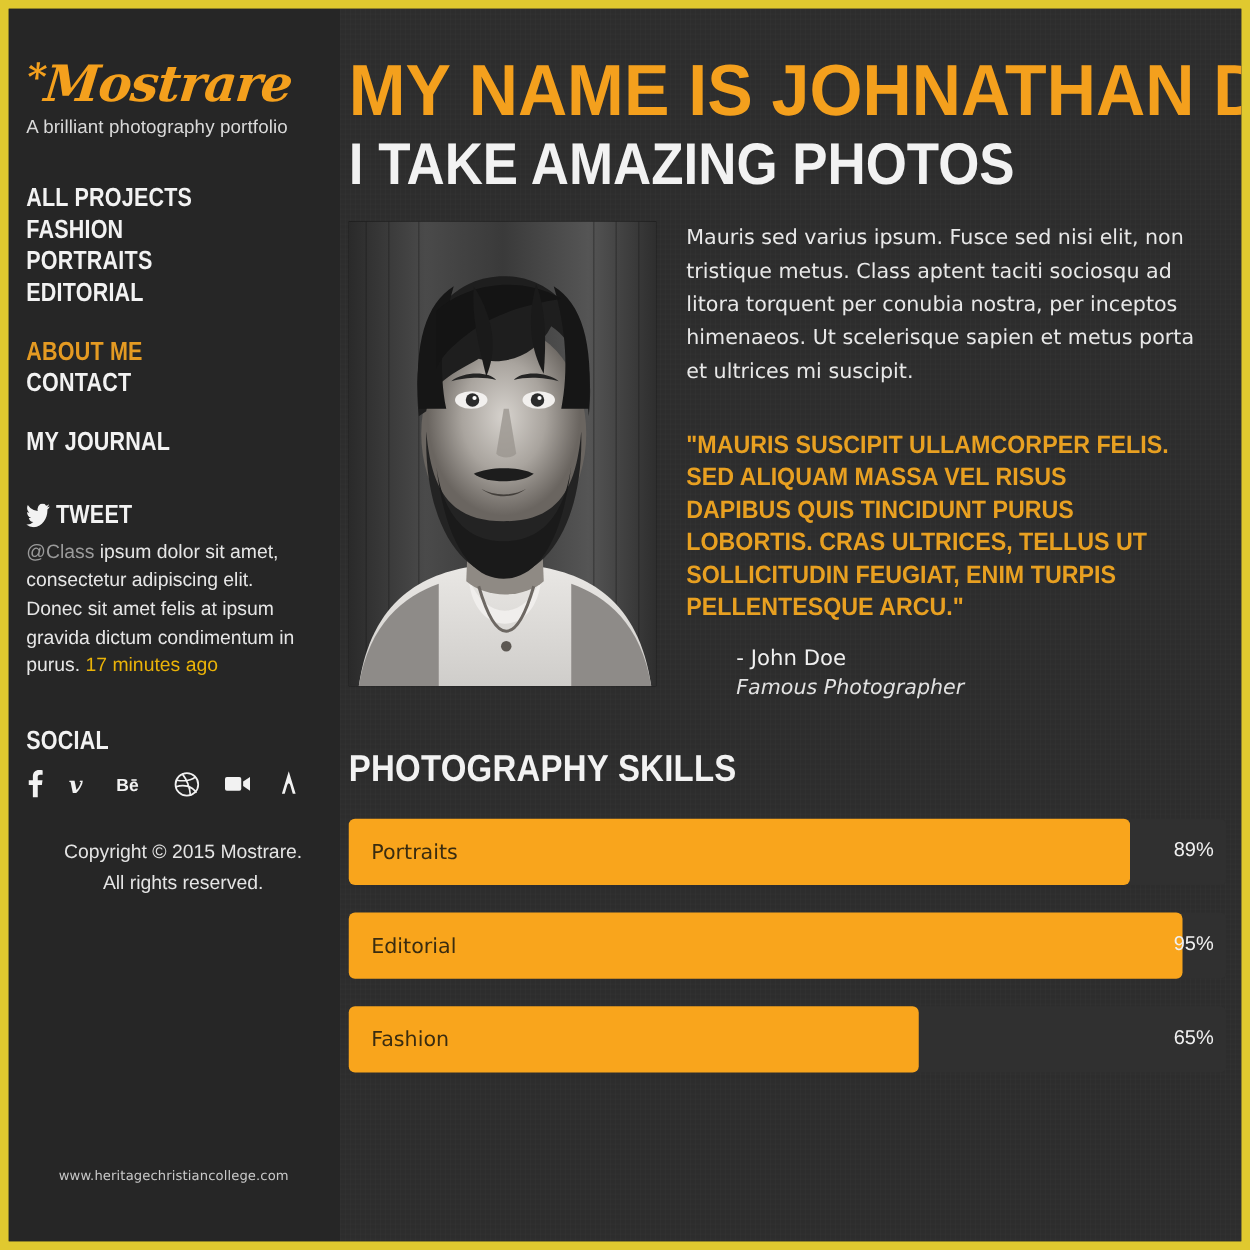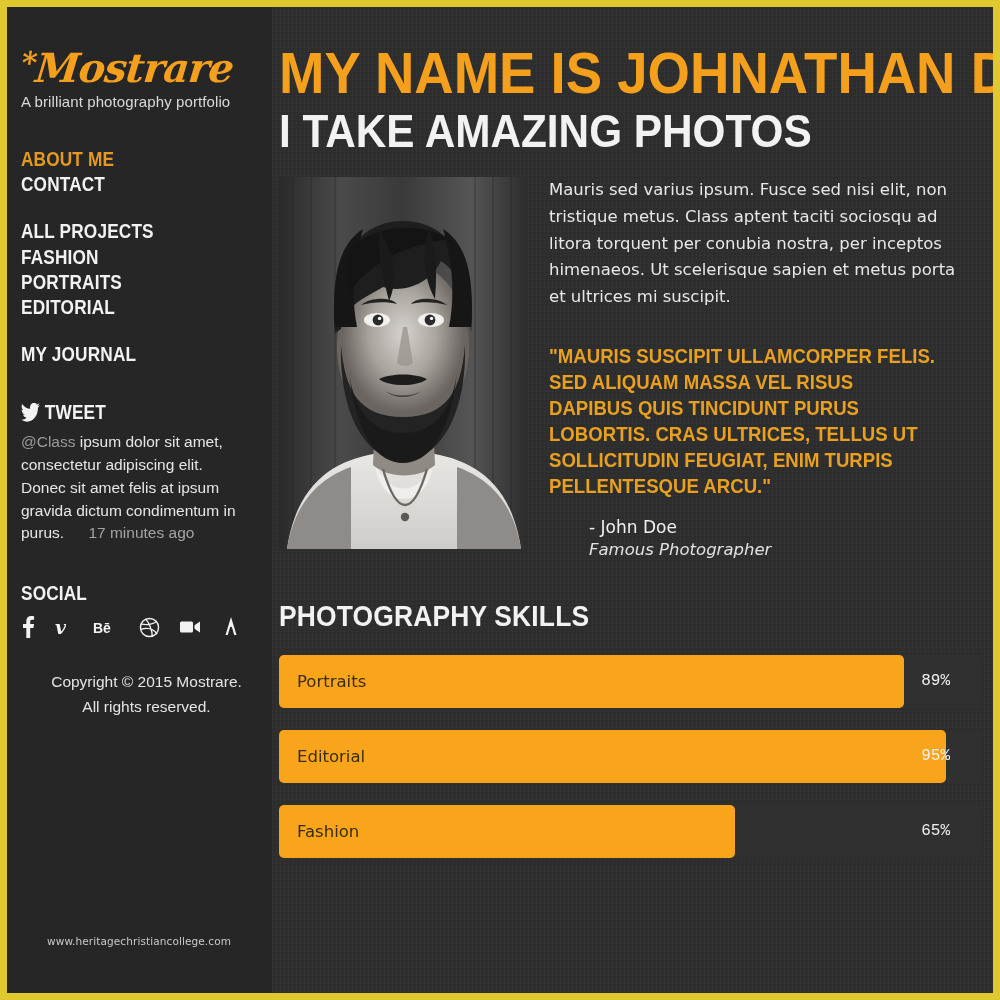--- a/index.html
+++ b/index.html
@@ -63,21 +63,21 @@
     transform:scaleX(.82); transform-origin:left center;
     display:flex; align-items:center; gap:5px;
     white-space:nowrap;
   }
   .tweet-block { margin-top:34px; }
   .tweet-body {
     color:#e6e6e6; font-size:15.5px; line-height:1.47;
     margin-top:7px; width:218px;
   }
   .tweet-body .handle { color:#9a9a9a; }
-  .tweet-body .ago { color:#a3a3a3;margin-left:20px; }
+  .tweet-body .ago { color:#eab308; }
 
   .social-block { margin-top:36px; }
   .social-icons {
     display:flex; align-items:center; gap:20px; margin-top:11px;
   }
   .social-icons .si { cursor:pointer; display:flex; align-items:center; }
 
   .copyright {
     margin-top:32px; color:#e4e4e4; font-size:15.5px; line-height:1.6;text-align:center;
   }
@@ -162,47 +162,47 @@
   .skill-fill {
     position:absolute; left:0; top:0; bottom:0;
     background:#f9a51c; border-radius:5px;
   }
   .skill-label {
     position:relative; z-index:2; padding-left:18px;
     color:#3a2c10; font-size:16.5px;
     font-family:"DejaVu Sans", sans-serif;
   }
   .skill-pct {
-    position:absolute; right:31px; top:50%; transform:translateY(-50%);
+    position:absolute; right:10px; top:50%; transform:translateY(-50%);
     color:#f0f0f0; font-size:16px; z-index:2;
-    font-family:Liberation Mono, monospace;
+    font-family:Liberation Sans, sans-serif;
   }
 </style>
 </head>
 <body>
 
 <div class="frame">
 
   <aside class="sidebar">
 
     <div class="logo">
       <span class="star">*</span><span>Mostrare</span>
     </div>
     <div class="tagline">A brilliant photography portfolio</div>
 
     <nav class="nav">
-      <div class="nav-group">
-        <div class="nav-item active">ABOUT ME</div>
-        <div class="nav-item">CONTACT</div>
-      </div>
       <div class="nav-group">
         <div class="nav-item">ALL PROJECTS</div>
         <div class="nav-item">FASHION</div>
         <div class="nav-item">PORTRAITS</div>
         <div class="nav-item">EDITORIAL</div>
+      </div>
+      <div class="nav-group">
+        <div class="nav-item active">ABOUT ME</div>
+        <div class="nav-item">CONTACT</div>
       </div>
       <div class="nav-group">
         <div class="nav-item">MY JOURNAL</div>
       </div>
     </nav>
 
     <section class="tweet-block">
       <div class="sec-head">
         <span style="display:inline-flex;">
           <svg width="24" height="19" viewBox="0 0 24 19" aria-hidden="true">

